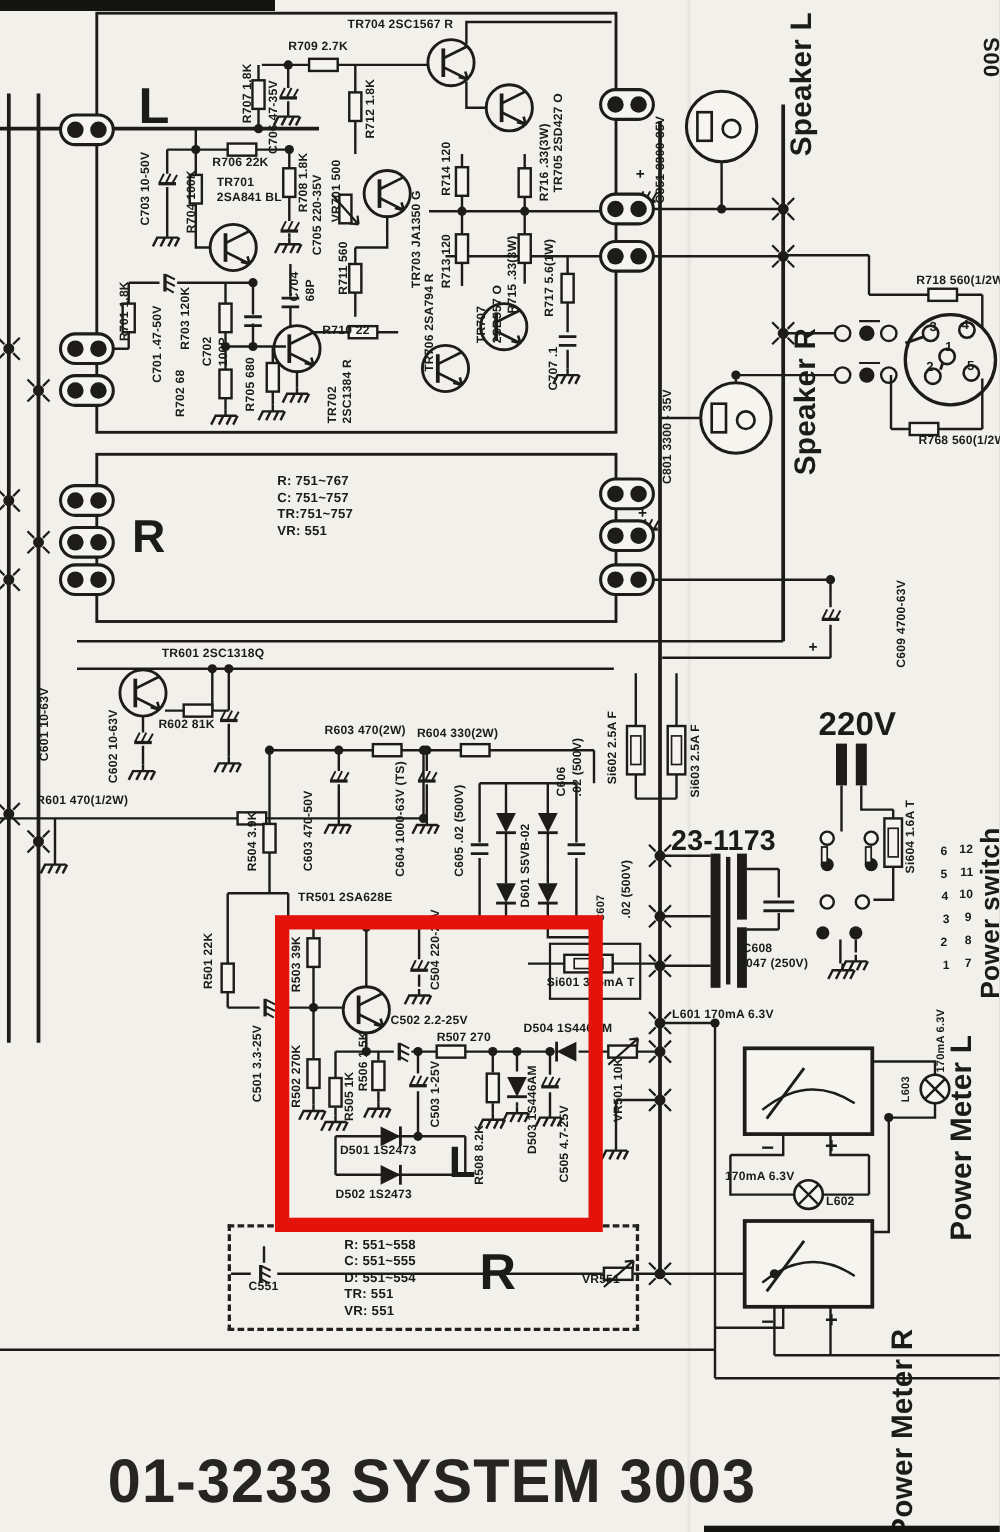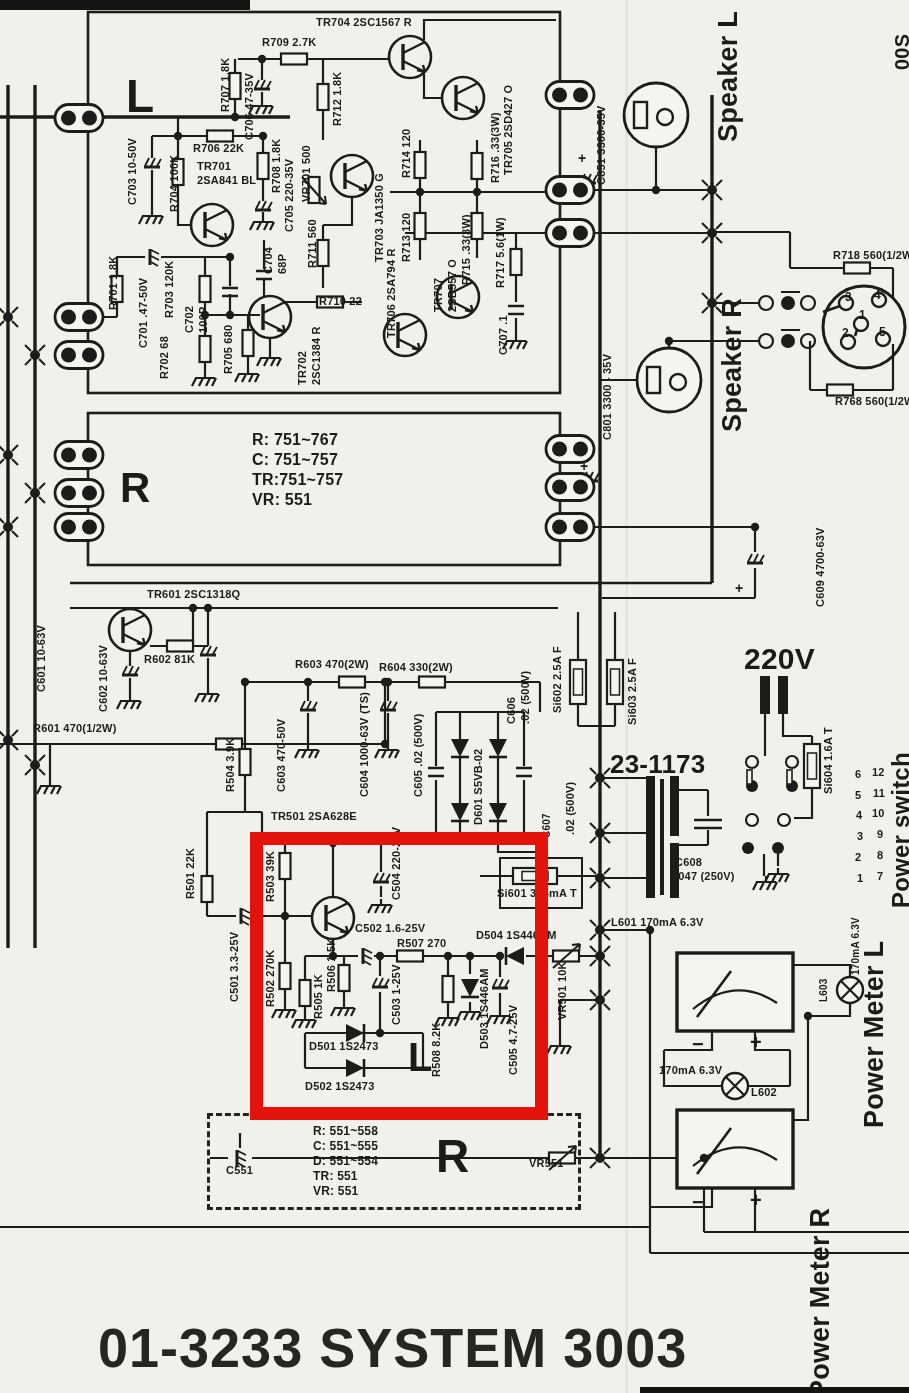--- a/index.html
+++ b/index.html
@@ -441,32 +441,32 @@
   <div class="crease"></div>
   <div class="scanbar-top"></div>
   <div class="scanbar-bot"></div>
 
   <div id="labels">
       <div class="lbl" style="left: 316px; top: 16px;">TR704 2SC1567 R</div>
       <div class="lbl" style="left: 262px; top: 36px; text-align: center;">R709 2.7K</div>
       <div class="lbl" style="left: 193px; top: 142px;">R706 22K</div>
       <div class="lbl" style="left: 197px; top: 160px;">TR701
 2SA841 BL</div>
-      <div class="lbl" style="left: 319px; top: 295px;">R710 22</div>
+      <div class="lbl" style="left: 293px; top: 295px;">R710 22</div>
       <div class="lbl" style="left: 147px; top: 588px;">TR601 2SC1318Q</div>
       <div class="lbl" style="left: 144px; top: 653px;">R602 81K</div>
       <div class="lbl" style="left: 33px; top: 722px;">R601 470(1/2W)</div>
       <div class="lbl" style="left: 295px; top: 658px;">R603 470(2W)</div>
       <div class="lbl" style="left: 379px; top: 661px;">R604 330(2W)</div>
       <div class="lbl" style="left: 271px; top: 810px;">TR501 2SA628E</div>
-      <div class="lbl" style="left: 252px; top: 430px; font-size: 16px;">R: 751~767
+      <div class="lbl" style="left: 252px; top: 430px; font-size: 12px;">R: 751~767
 C: 751~757
 TR:751~757
 VR: 551</div>
-      <div class="lbl" style="left: 355px; top: 922px;">C502 1.6-25V</div>
+      <div class="lbl" style="left: 355px; top: 922px;">C502 2.2-25V</div>
       <div class="lbl" style="left: 397px; top: 937px;">R507 270</div>
       <div class="lbl" style="left: 476px; top: 929px;">D504 1S446AM</div>
       <div class="lbl" style="left: 309px; top: 1040px;">D501 1S2473</div>
       <div class="lbl" style="left: 305px; top: 1060px; margin-top: 20px;">D502 1S2473</div>
       <div class="lbl" style="left: 611px; top: 916px;">L601 170mA 6.3V</div>
       <div class="lbl" style="left: 497px; top: 887px;">Si601 315mA T</div>
       <div class="lbl" style="left: 610px; top: 748px; font-size: 26px;">23-1173</div>
       <div class="lbl" style="left: 744px; top: 640px; font-size: 30px;">220V</div>
       <div class="lbl" style="left: 675px; top: 856px;">C608
 .047 (250V)</div>

